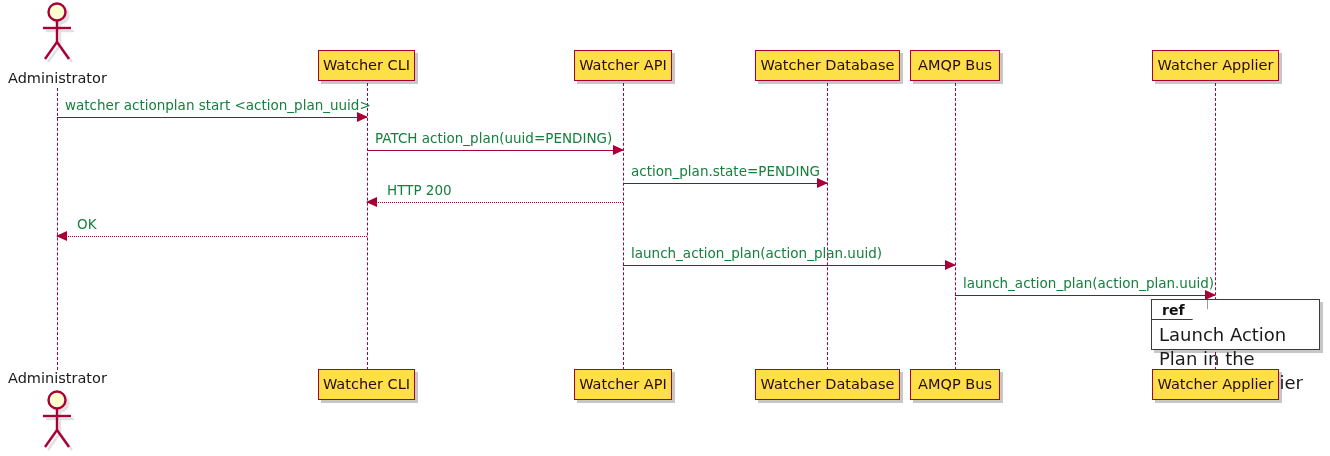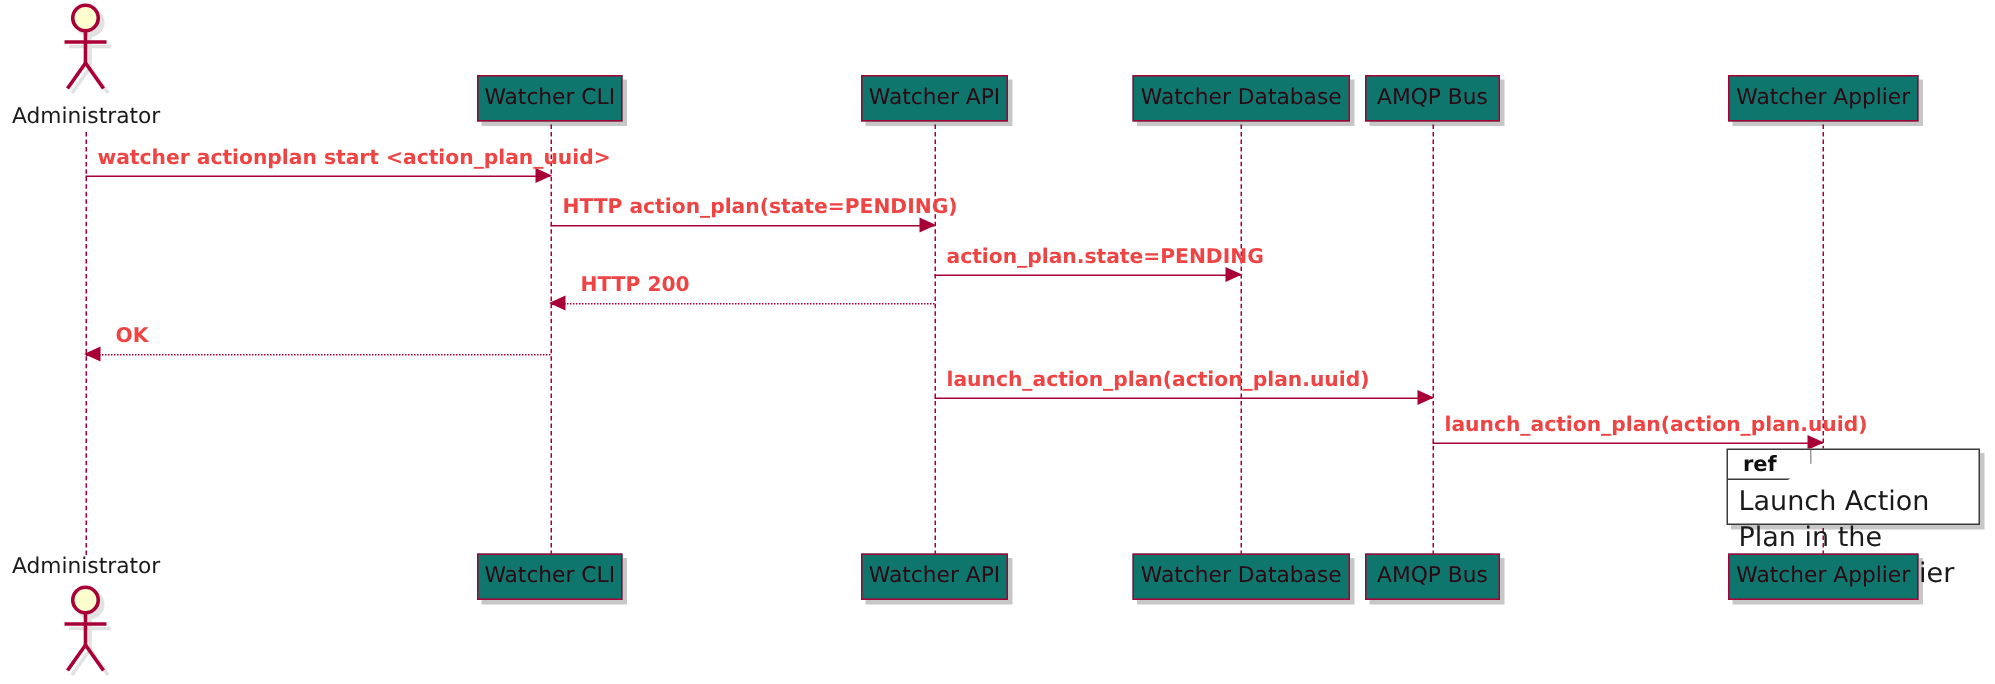--- a/index.html
+++ b/index.html
@@ -2,21 +2,21 @@
 <html><head>
 <meta charset="utf-8">
 <style>
   html,body{margin:0;padding:0;background:#fff;}
   body{font-family:"DejaVu Sans","Liberation Sans",sans-serif;}
   #canvas{position:relative;width:1330px;height:456px;background:#ffffff;overflow:hidden;}
 
   
   .pbox{
     position:absolute;
-    background:#0f766e;
+    background:#fde047;
     border:1.5px solid #A80036;
     box-shadow:3px 3px 0 0 rgba(0,0,0,0.22);
     color:#2b0a14;
     font-size:14.5px;
     line-height:1;
     display:flex;align-items:center;justify-content:center;
     box-sizing:border-box;
     white-space:nowrap;
   }
 
@@ -57,24 +57,23 @@
   .msg.left .head{
     left:-1px;
     border-top:5.5px solid transparent;
     border-bottom:5.5px solid transparent;
     border-right:11px solid #A80036;
   }
   .msg .label{
     position:absolute;
     bottom:4px;
     font-size:13.5px;
-    color:#ef4444;
+    color:#15803d;
     white-space:nowrap;
     line-height:1.1;
-    font-weight:bold;
   }
   .msg.right .label{left:8px;}
   .msg.left .label{left:20px;}
 
   
   .reffrag{
     position:absolute;
     background:#ffffff;
     border:1.5px solid #3b3b3b;
     box-shadow:3px 3px 0 0 rgba(0,0,0,0.22);
@@ -154,21 +153,21 @@
 
   <div class="msg right" style="left:57px;top:117px;width:310px;">
     <div class="line"></div>
     <div class="head"></div>
     <div class="label">watcher actionplan start &lt;action_plan_uuid&gt;</div>
   </div>
 
   <div class="msg right" style="left:367px;top:150px;width:256px;">
     <div class="line"></div>
     <div class="head"></div>
-    <div class="label">HTTP action_plan(state=PENDING)</div>
+    <div class="label">PATCH action_plan(uuid=PENDING)</div>
   </div>
 
   <div class="msg right" style="left:623px;top:183px;width:204px;">
     <div class="line"></div>
     <div class="head"></div>
     <div class="label">action_plan.state=PENDING</div>
   </div>
 
   <div class="msg left dotted" style="left:367px;top:202px;width:256px;">
     <div class="line"></div>

